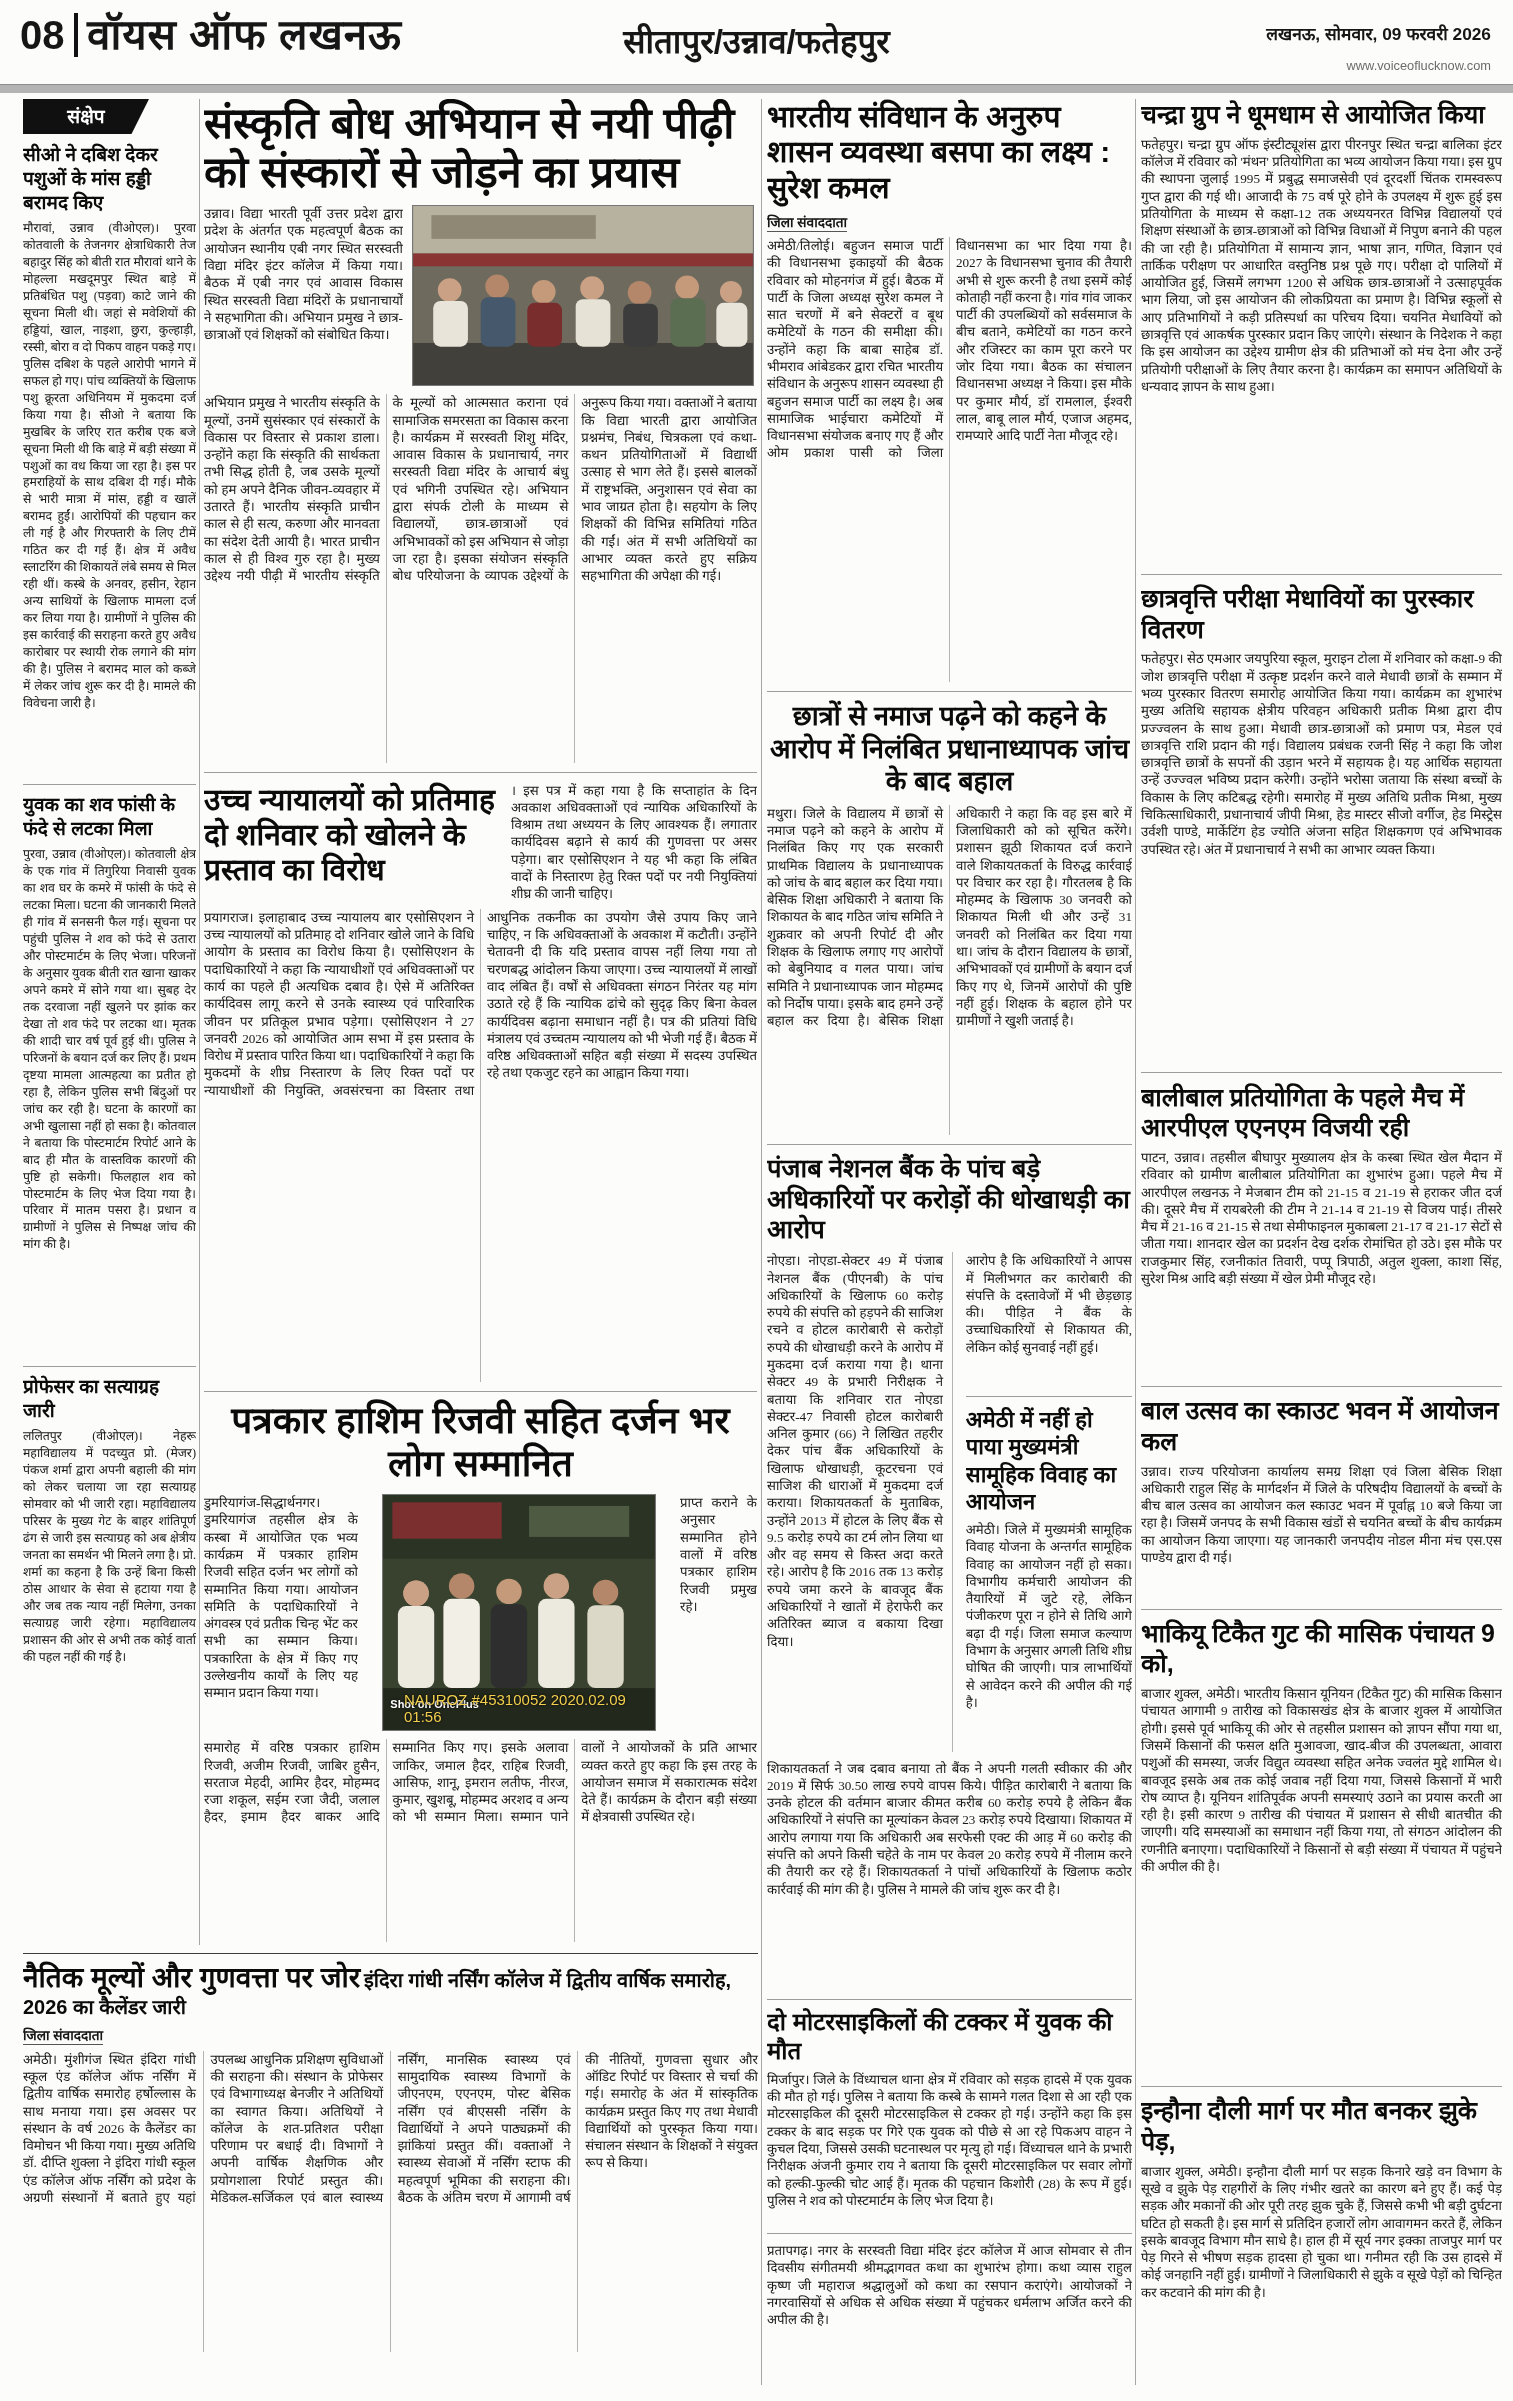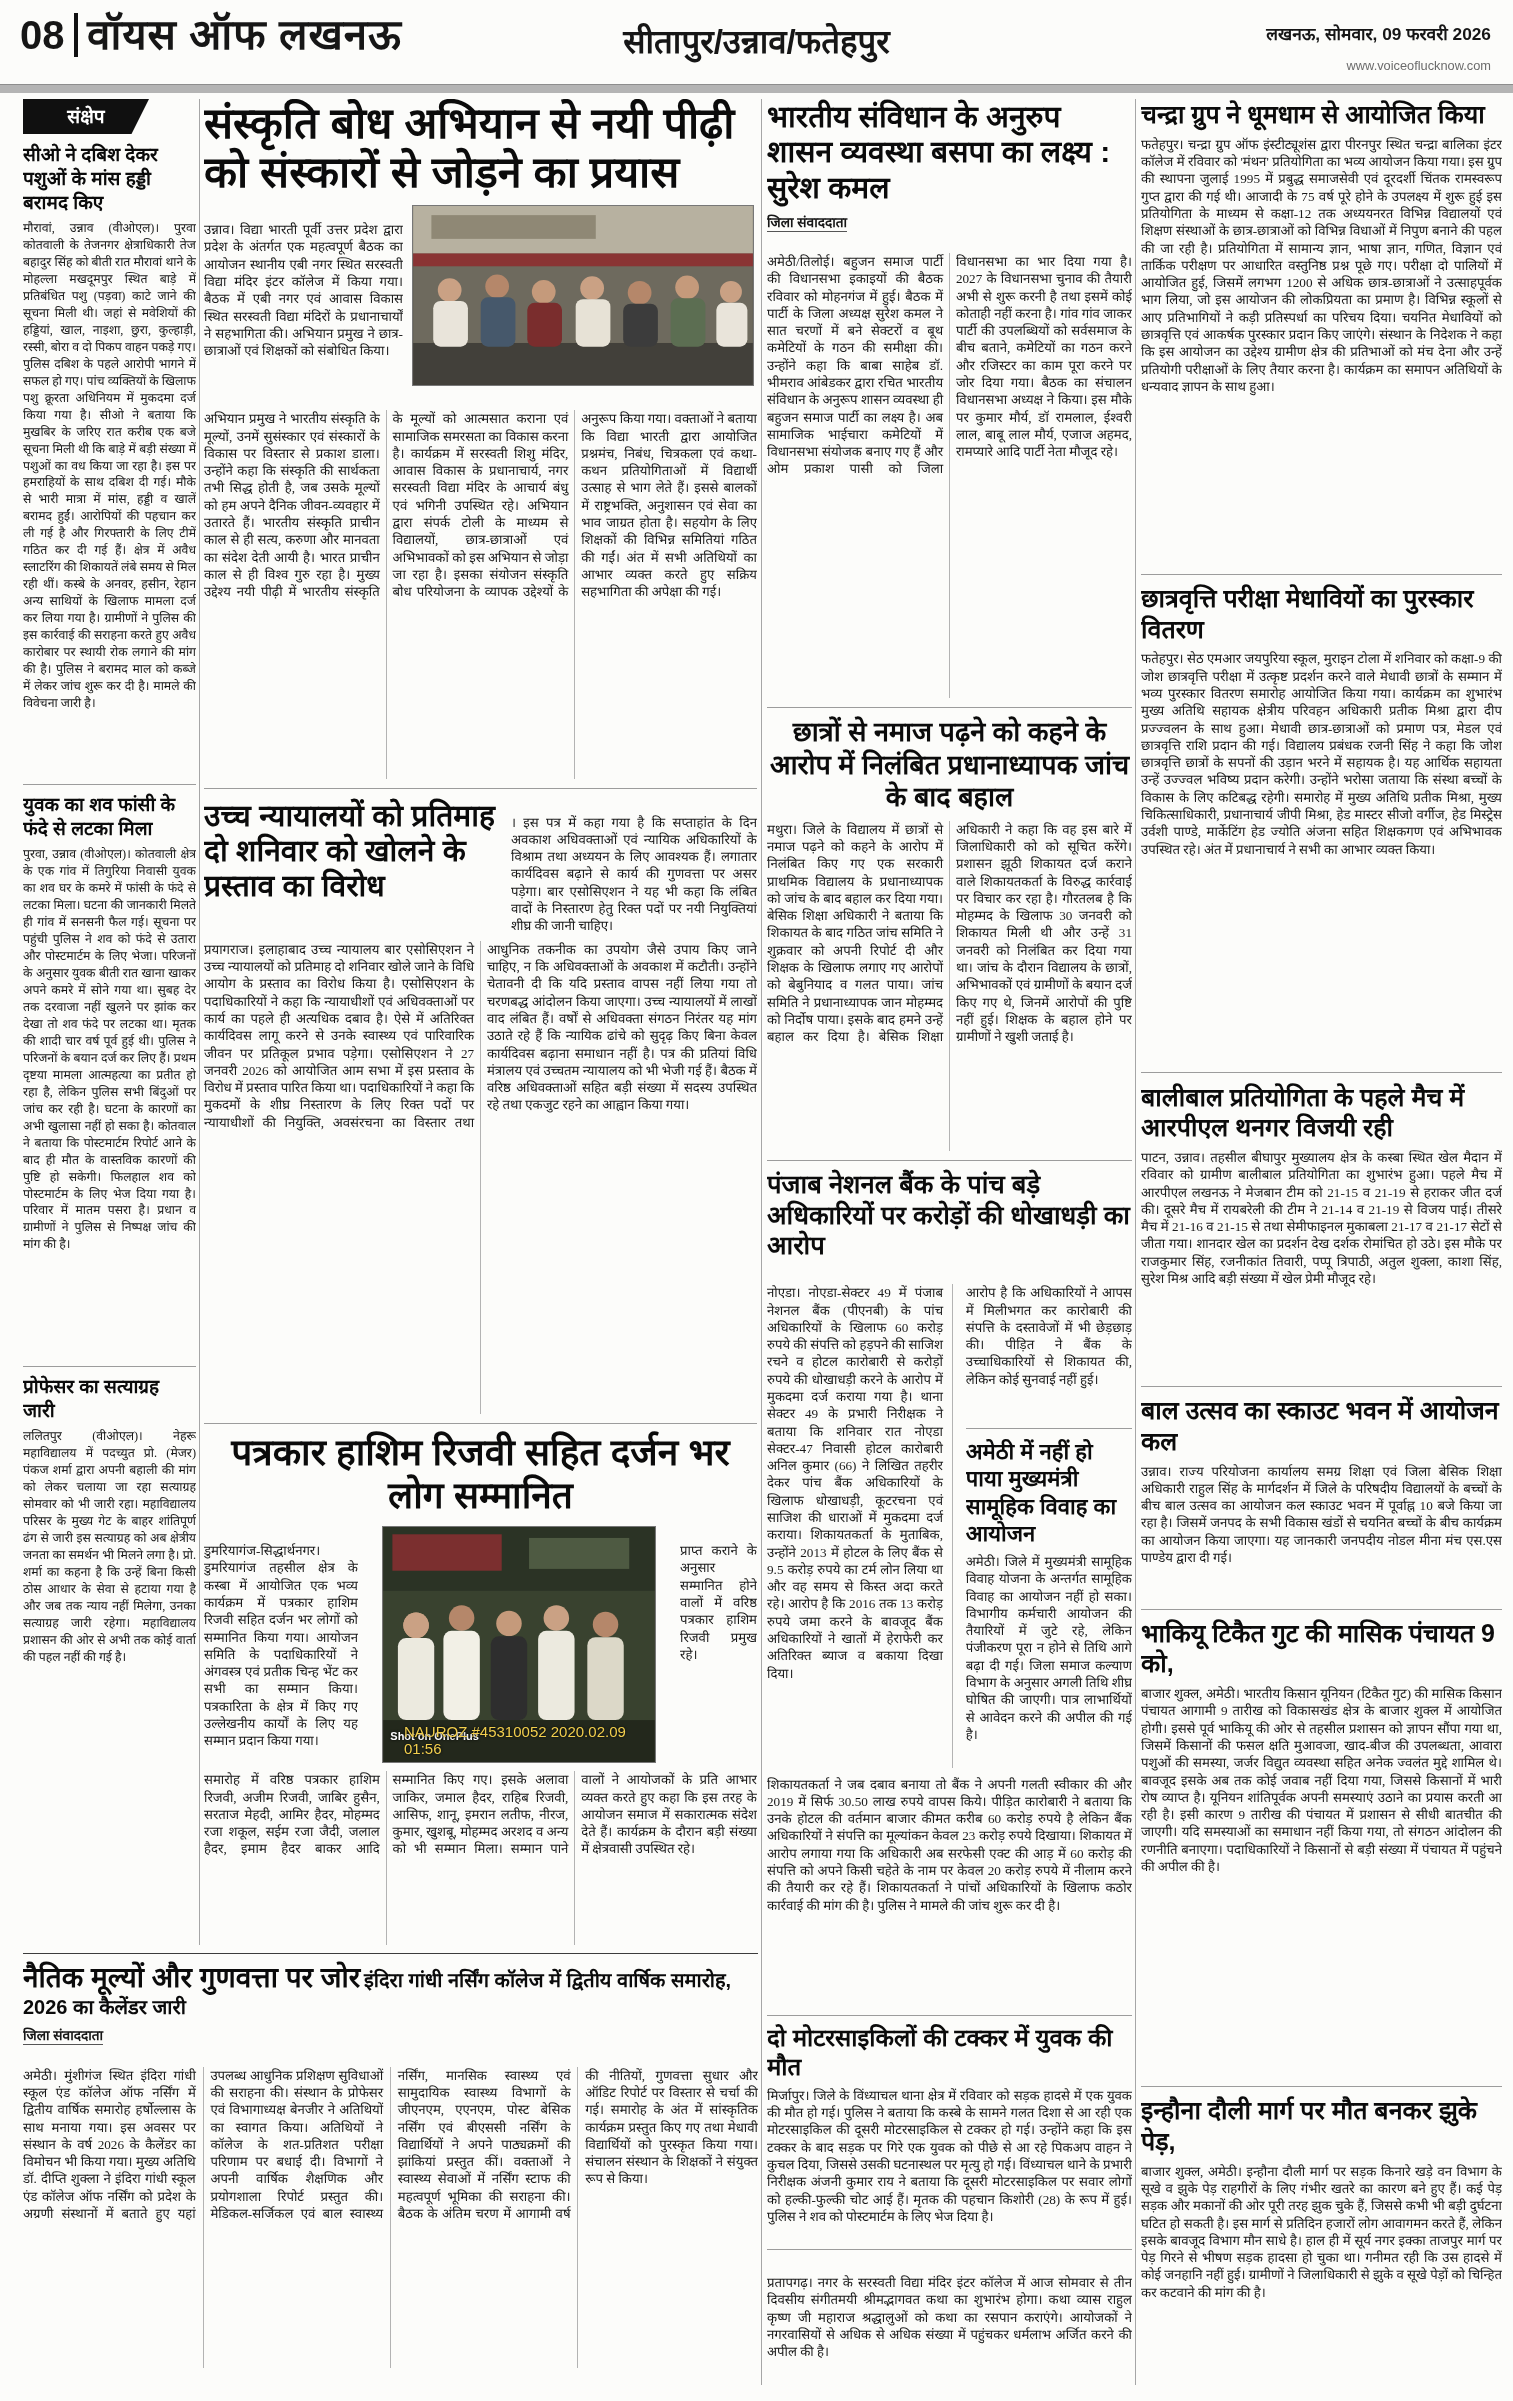--- a/index.html
+++ b/index.html
@@ -21,21 +21,21 @@
   .zone{position:absolute;top:99px;overflow:hidden;}
   #zone-left{left:23px;width:173px;height:1846px;}
   #zone-main{left:204px;width:553px;height:1846px;}
   #zone-mid{left:767px;width:365px;height:2286px;}
   #zone-right{left:1141px;width:361px;height:2286px;}
   .vdiv{position:absolute;width:0.9px;background:#a6a6a6;top:99px;}
   #vd1{left:199px;height:1846px;}
   #vd2{left:761px;height:2286px;}
   #vd3{left:1135px;height:2286px;}
   
-  .body-txt{font-size:13.2px;line-height:1.31;text-align:justify;color:#191919;margin-top:16px;}
+  .body-txt{font-size:13.2px;line-height:1.31;text-align:justify;color:#191919;}
   .body-sm{font-size:12.3px;line-height:1.38;text-align:justify;color:#191919;}
   .cols-2{column-count:2;column-gap:12.8px;column-rule:0.9px solid #b3b3b3;}
   .cols-3{column-count:3;column-gap:12.8px;column-rule:0.9px solid #b3b3b3;}
   .cols-4{column-count:4;column-gap:14.6px;column-rule:0.9px solid #b3b3b3;}
   .hl{font-family:"Liberation Sans","DejaVu Sans",sans-serif;font-weight:800;color:#0b0b0b;margin:0;}
   .hl-xl{font-size:43px;line-height:1.13;}
   .hl-lg{font-size:37px;line-height:1.15;text-align:center;}
   .hl-md{font-size:30px;line-height:1.18;}
   .hl-rt{font-size:25px;line-height:1.22;}
   .hl-sm{font-size:19px;line-height:1.25;}
@@ -229,21 +229,21 @@
       <h2 class="hl hl-rt">चन्द्रा ग्रुप ने धूमधाम से आयोजित किया</h2>
       <div class="body-txt" style="height:429px;overflow:hidden;margin-top:6.4px;">फतेहपुर। चन्द्रा ग्रुप ऑफ इंस्टीट्यूशंस द्वारा पीरनपुर स्थित चन्द्रा बालिका इंटर कॉलेज में रविवार को 'मंथन' प्रतियोगिता का भव्य आयोजन किया गया। इस ग्रुप की स्थापना जुलाई 1995 में प्रबुद्ध समाजसेवी एवं दूरदर्शी चिंतक रामस्वरूप गुप्त द्वारा की गई थी। आजादी के 75 वर्ष पूरे होने के उपलक्ष्य में शुरू हुई इस प्रतियोगिता के माध्यम से कक्षा-12 तक अध्ययनरत विभिन्न विद्यालयों एवं शिक्षण संस्थाओं के छात्र-छात्राओं को विभिन्न विधाओं में निपुण बनाने की पहल की जा रही है। प्रतियोगिता में सामान्य ज्ञान, भाषा ज्ञान, गणित, विज्ञान एवं तार्किक परीक्षण पर आधारित वस्तुनिष्ठ प्रश्न पूछे गए। परीक्षा दो पालियों में आयोजित हुई, जिसमें लगभग 1200 से अधिक छात्र-छात्राओं ने उत्साहपूर्वक भाग लिया, जो इस आयोजन की लोकप्रियता का प्रमाण है। विभिन्न स्कूलों से आए प्रतिभागियों ने कड़ी प्रतिस्पर्धा का परिचय दिया। चयनित मेधावियों को छात्रवृत्ति एवं आकर्षक पुरस्कार प्रदान किए जाएंगे। संस्थान के निदेशक ने कहा कि इस आयोजन का उद्देश्य ग्रामीण क्षेत्र की प्रतिभाओं को मंच देना और उन्हें प्रतियोगी परीक्षाओं के लिए तैयार करना है। कार्यक्रम का समापन अतिथियों के धन्यवाद ज्ञापन के साथ हुआ।</div>
     </div>
 
     <div class="story sep">
       <h2 class="hl hl-rt">छात्रवृत्ति परीक्षा मेधावियों का पुरस्कार वितरण</h2>
       <div class="body-txt" style="height:413px;overflow:hidden;margin-top:6.4px;">फतेहपुर। सेठ एमआर जयपुरिया स्कूल, मुराइन टोला में शनिवार को कक्षा-9 की जोश छात्रवृत्ति परीक्षा में उत्कृष्ट प्रदर्शन करने वाले मेधावी छात्रों के सम्मान में भव्य पुरस्कार वितरण समारोह आयोजित किया गया। कार्यक्रम का शुभारंभ मुख्य अतिथि सहायक क्षेत्रीय परिवहन अधिकारी प्रतीक मिश्रा द्वारा दीप प्रज्ज्वलन के साथ हुआ। मेधावी छात्र-छात्राओं को प्रमाण पत्र, मेडल एवं छात्रवृत्ति राशि प्रदान की गई। विद्यालय प्रबंधक रजनी सिंह ने कहा कि जोश छात्रवृत्ति छात्रों के सपनों की उड़ान भरने में सहायक है। यह आर्थिक सहायता उन्हें उज्ज्वल भविष्य प्रदान करेगी। उन्होंने भरोसा जताया कि संस्था बच्चों के विकास के लिए कटिबद्ध रहेगी। समारोह में मुख्य अतिथि प्रतीक मिश्रा, मुख्य चिकित्साधिकारी, प्रधानाचार्य जीपी मिश्रा, हेड मास्टर सीजो वर्गीज, हेड मिस्ट्रेस उर्वशी पाण्डे, मार्केटिंग हेड ज्योति अंजना सहित शिक्षकगण एवं अभिभावक उपस्थित रहे। अंत में प्रधानाचार्य ने सभी का आभार व्यक्त किया।</div>
     </div>
 
     <div class="story sep">
-      <h2 class="hl hl-rt">बालीबाल प्रतियोगिता के पहले मैच में आरपीएल थनगर विजयी रही</h2>
+      <h2 class="hl hl-rt">बालीबाल प्रतियोगिता के पहले मैच में आरपीएल एएनएम विजयी रही</h2>
       <div class="body-txt" style="height:228px;overflow:hidden;margin-top:6.4px;">पाटन, उन्नाव। तहसील बीघापुर मुख्यालय क्षेत्र के कस्बा स्थित खेल मैदान में रविवार को ग्रामीण बालीबाल प्रतियोगिता का शुभारंभ हुआ। पहले मैच में आरपीएल लखनऊ ने मेजबान टीम को 21-15 व 21-19 से हराकर जीत दर्ज की। दूसरे मैच में रायबरेली की टीम ने 21-14 व 21-19 से विजय पाई। तीसरे मैच में 21-16 व 21-15 से तथा सेमीफाइनल मुकाबला 21-17 व 21-17 सेटों से जीता गया। शानदार खेल का प्रदर्शन देख दर्शक रोमांचित हो उठे। इस मौके पर राजकुमार सिंह, रजनीकांत तिवारी, पप्पू त्रिपाठी, अतुल शुक्ला, काशा सिंह, सुरेश मिश्र आदि बड़ी संख्या में खेल प्रेमी मौजूद रहे।</div>
     </div>
 
     <div class="story sep">
       <h2 class="hl hl-rt">बाल उत्सव का स्काउट भवन में आयोजन कल</h2>
       <div class="body-txt" style="height:137px;overflow:hidden;margin-top:6.4px;">उन्नाव। राज्य परियोजना कार्यालय समग्र शिक्षा एवं जिला बेसिक शिक्षा अधिकारी राहुल सिंह के मार्गदर्शन में जिले के परिषदीय विद्यालयों के बच्चों के बीच बाल उत्सव का आयोजन कल स्काउट भवन में पूर्वाह्न 10 बजे किया जा रहा है। जिसमें जनपद के सभी विकास खंडों से चयनित बच्चों के बीच कार्यक्रम का आयोजन किया जाएगा। यह जानकारी जनपदीय नोडल मीना मंच एस.एस पाण्डेय द्वारा दी गई।</div>
     </div>
 
     <div class="story sep">
       <h2 class="hl hl-rt">भाकियू टिकैत गुट की मासिक पंचायत 9 को,</h2>

